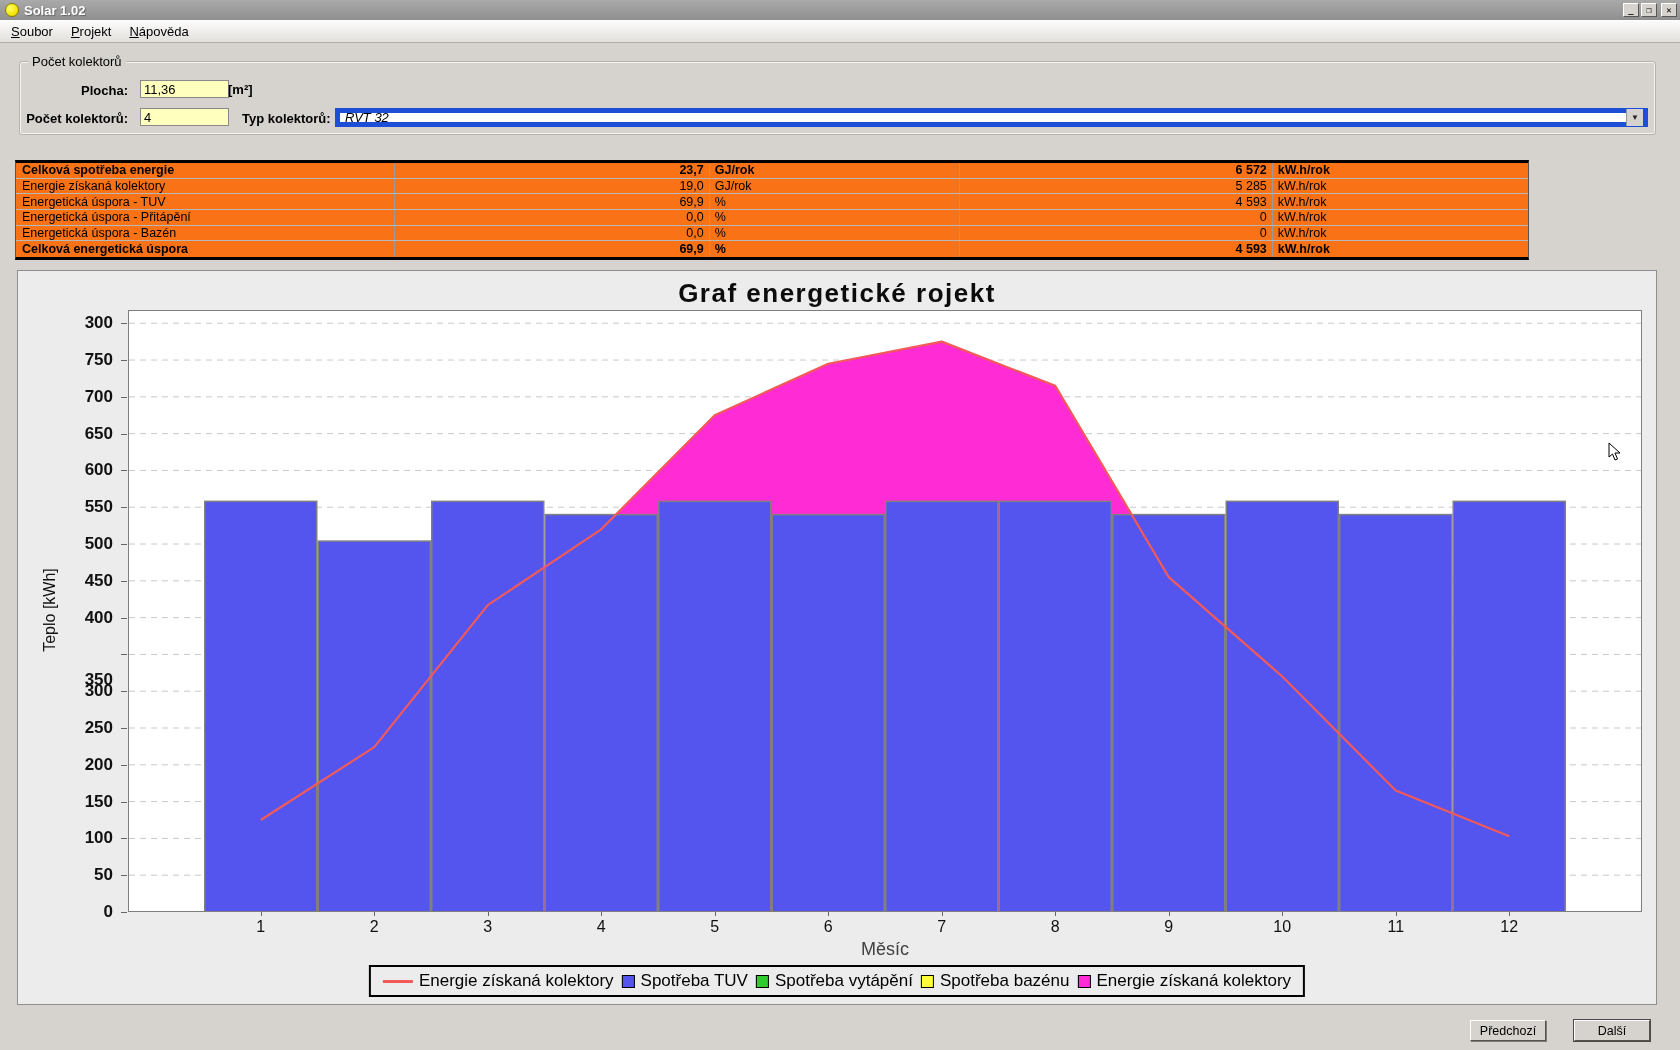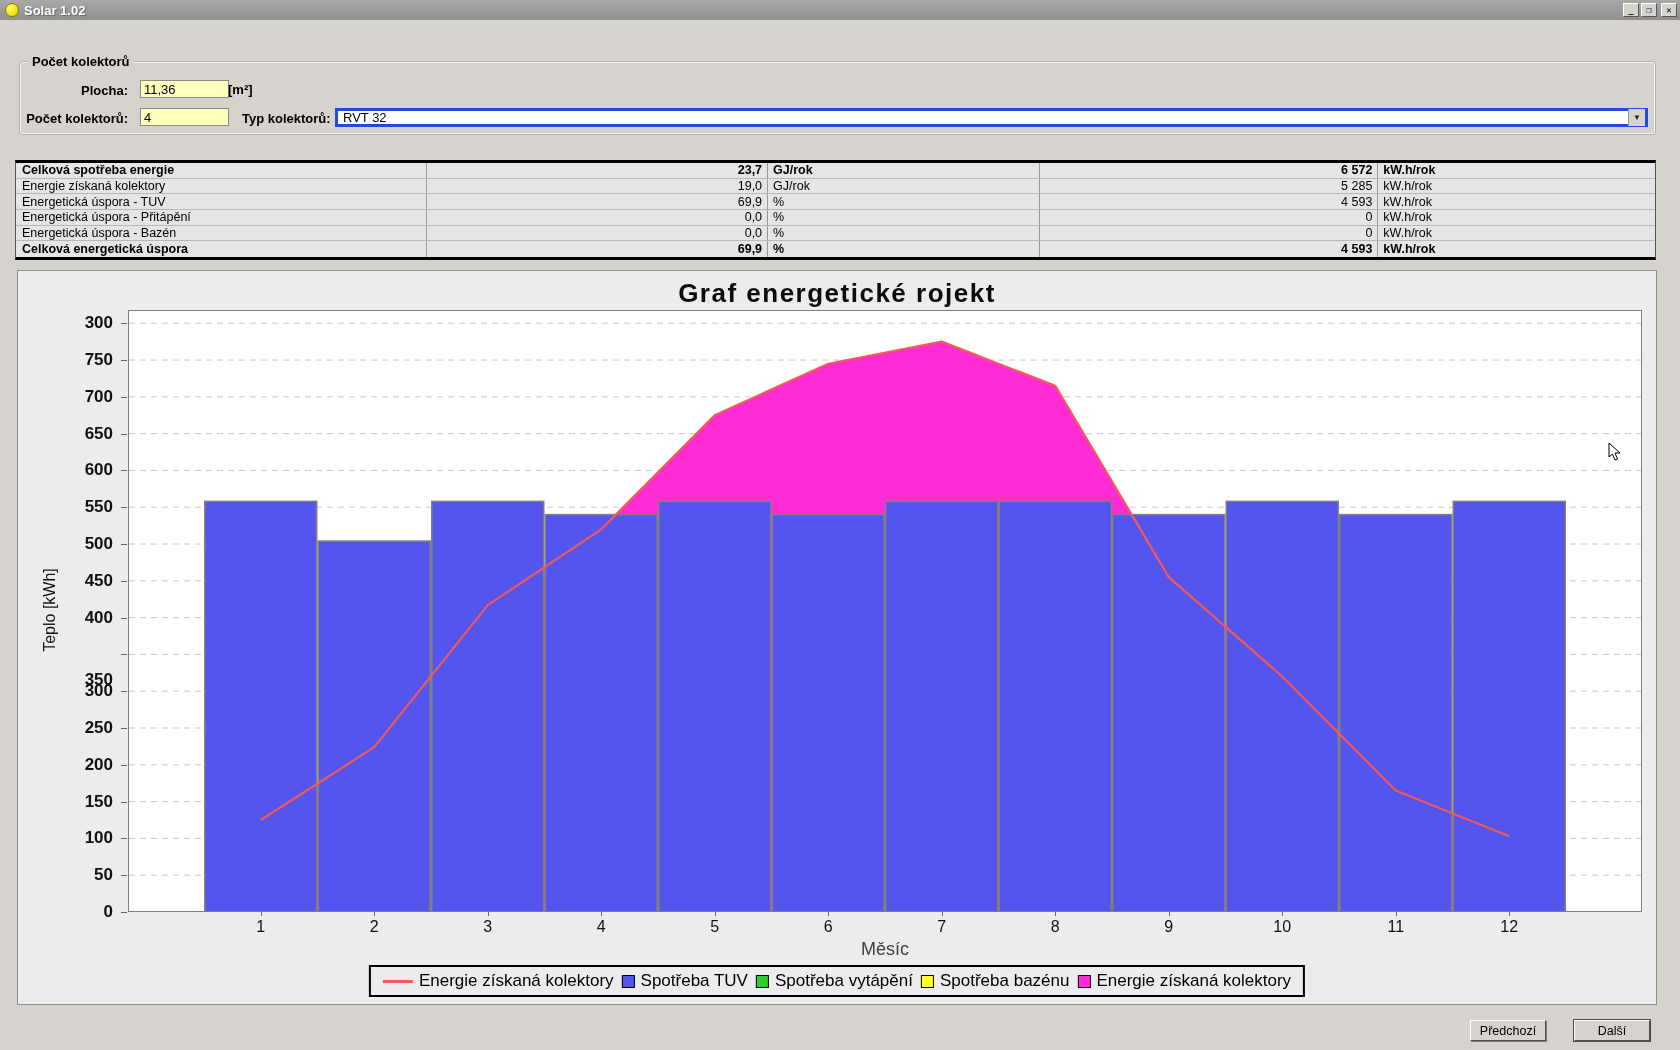--- a/index.html
+++ b/index.html
@@ -29,36 +29,36 @@
     border-bottom:1px solid #b3afa7; display:flex; align-items:center; padding-left:2px; }
   .menu-item { font-size:13px; color:#000; padding:3px 9px; }
   .menu-item u { text-decoration:underline; }
 
   .content { position:absolute; left:0; top:43px; width:1680px; height:1007px; }
 
   
   .groupbox { position:absolute; left:19px; top:18px; width:1637px; height:74px;
     border:1px solid #b5b2ad; border-radius:3px; box-shadow:inset 0 0 0 1px #f4f3f1; }
   .groupbox-title { position:absolute; left:8px; top:-8px; background:#d6d3ce;
-    padding:0 4px; font-size:13px; font-weight:bold;text-align:center; }
+    padding:0 4px; font-size:13px; font-weight:normal;text-align:center; }
   .form-label { position:absolute; font-size:13px; font-weight:bold; text-align:right; }
   .yellow-input { position:absolute; width:89px; height:18px; background:#ffffbe;
     border:1px solid #8a8a8a; font-size:13px; font-family:"Liberation Sans",sans-serif;
     padding:0 3px; }
   .unit-label { position:absolute; font-size:13px; font-weight:bold; }
   .combo { position:absolute; left:335px; top:65px; width:1313px; height:19px;
-    background:#ffffff; border:3px solid #1d4ed8; display:flex; align-items:center; }
+    background:#ffffff; border:5px solid #1d4ed8; display:flex; align-items:center;font-style:italic; }
   .combo-value { flex:1; font-size:13px; padding-left:5px; }
   .combo-arrow { width:17px; height:17px; background:#d6d3ce;
     border-left:1px solid #9a9792; display:flex; align-items:center; justify-content:center;
     font-size:8px; color:#222; }
 
   
-  .datatable { position:absolute; left:15px; top:117px; width:1641px; height:100px;
-    background:#e5e5e5; border-top:3px solid #000; border-bottom:3px solid #000;
+  .datatable { position:absolute; left:15px; top:117px; width:1514px; height:100px;
+    background:#f97316; border-top:3px solid #000; border-bottom:3px solid #000;
     border-left:1px solid #555; border-right:1px solid #555;
     display:flex; flex-direction:column; }
   .trow { display:flex; height:15.7px; border-bottom:1px solid #b8b8b8; font-size:12.5px;
     align-items:center; }
   .trow:last-child { border-bottom:none; }
   .trow.bold { font-weight:bold; }
   .tcell { height:100%; display:flex; align-items:center; border-right:1px solid #9a9a9a; }
   .c0 { width:411px; padding-left:6px; }
   .c1 { width:342px; justify-content:flex-end; padding-right:5px; }
   .c2 { width:272px; padding-left:5px; }
@@ -106,20 +106,25 @@
   <div class="titlebar">
     <div class="sun-icon"></div>
     <div class="titlebar-text">Solar 1.02</div>
     <div class="win-controls">
         <div class="win-btn">_</div>
         <div class="win-btn">❐</div>
         <div class="win-btn close">✕</div>
       </div>
   </div>
 
+  <div class="menubar" id="menubar">
+      <div class="menu-item"><u>S</u>oubor</div>
+      <div class="menu-item"><u>P</u>rojekt</div>
+      <div class="menu-item"><u>N</u>ápověda</div>
+    </div>
 
   <div class="content">
 
     <fieldset class="groupbox">
       <div class="groupbox-title">Počet kolektorů</div>
     </fieldset>
 
     <div class="form-label" style="left:30px; top:40px; width:98px;">Plocha:</div>
     <input class="yellow-input" style="left: 140px; top: 37px;" type="text" value="11,36">
     <div class="unit-label" style="left:228px; top:39px;">[m²]</div>

